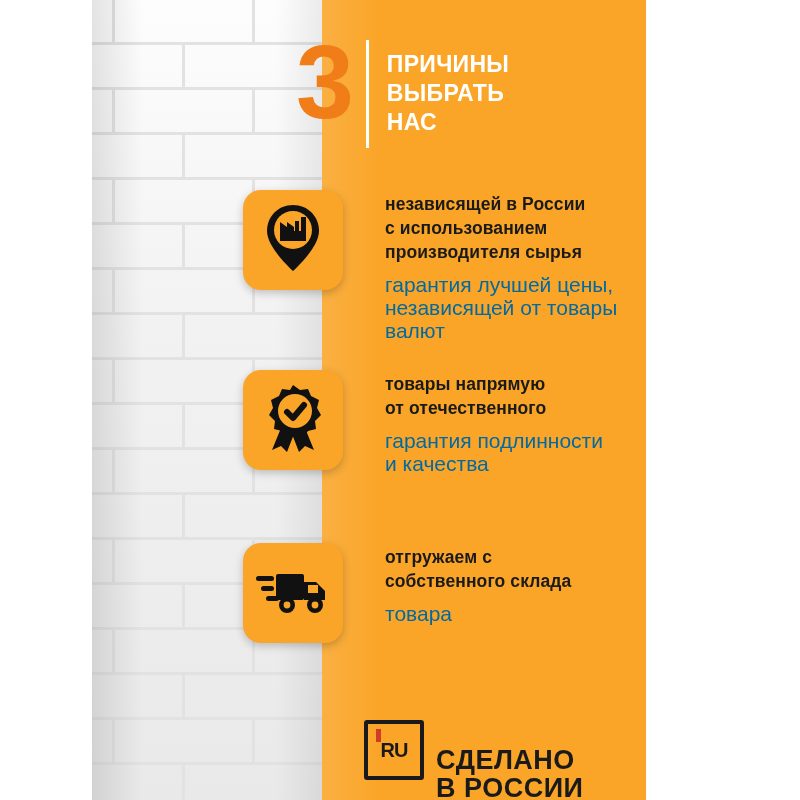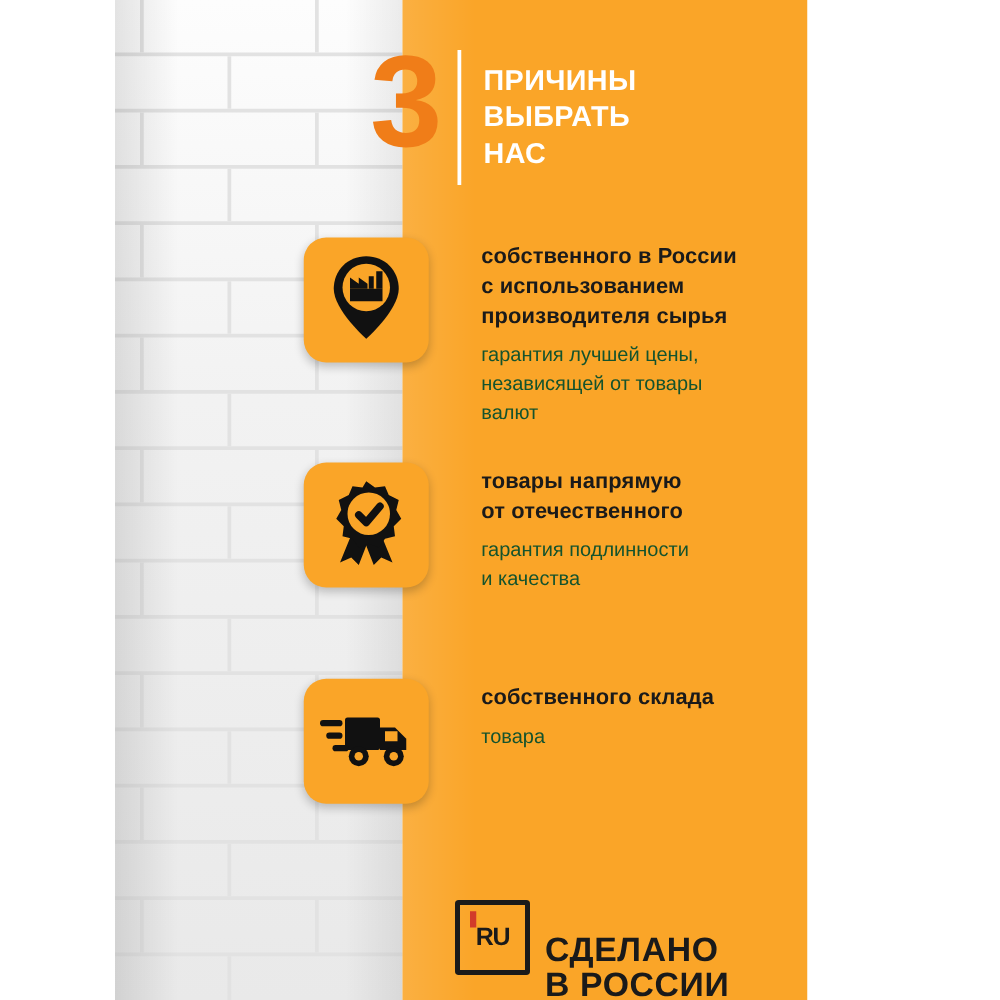--- a/index.html
+++ b/index.html
@@ -147,23 +147,23 @@
   }
   .feature-title {
     font-size: 17.5px;
     line-height: 24px;
     font-weight: bold;
     color: #1a1a1a;
     letter-spacing: 0.1px;
   }
   .feature-sub {
     margin-top: 9px;
-    font-size: 16px;
+    font-size: 21px;
     line-height: 23px;
-    color: #14532d;
+    color: #0369a1;
   }
 
   
   .footer-logo {
     position: absolute;
     left: 364px;
     top: 698px;
     display: flex;
     align-items: center;
   }
@@ -306,21 +306,21 @@
             <rect x="18" y="28" width="26" height="10"></rect>
             <rect x="33" y="18" width="4" height="10"></rect>
             <rect x="39" y="14" width="5" height="14"></rect>
             <path d="M18 28 L18 19 L25 24 L25 19 L32 24 L32 28 Z"></path>
           </g>
         </svg>
       </span>
     </div>
     <div class="feature-text">
       <div class="feature-title">
-        <div>собственного в России</div>
+        <div>независящей в России</div>
         <div>с использованием</div>
         <div>производителя сырья</div>
       </div>
       <div class="feature-sub">
         <div>гарантия лучшей цены,</div>
         <div>независящей от товары</div>
         <div>валют</div>
       </div>
     </div>
   </div>
@@ -365,20 +365,21 @@
             <circle cx="59" cy="43" r="3.4" fill="#faa528"></circle>
             <rect x="0" y="14" width="18" height="5" rx="2.5"></rect>
             <rect x="5" y="24" width="13" height="5" rx="2.5"></rect>
             <rect x="10" y="34" width="13" height="5" rx="2.5"></rect>
           </g>
         </svg>
       </span>
     </div>
     <div class="feature-text">
       <div class="feature-title">
+        <div>отгружаем с</div>
         <div>собственного склада</div>
       </div>
       <div class="feature-sub">
         <div>товара</div>
       </div>
     </div>
   </div>
 
   <div class="footer-logo">
     <div class="ru-mark">

